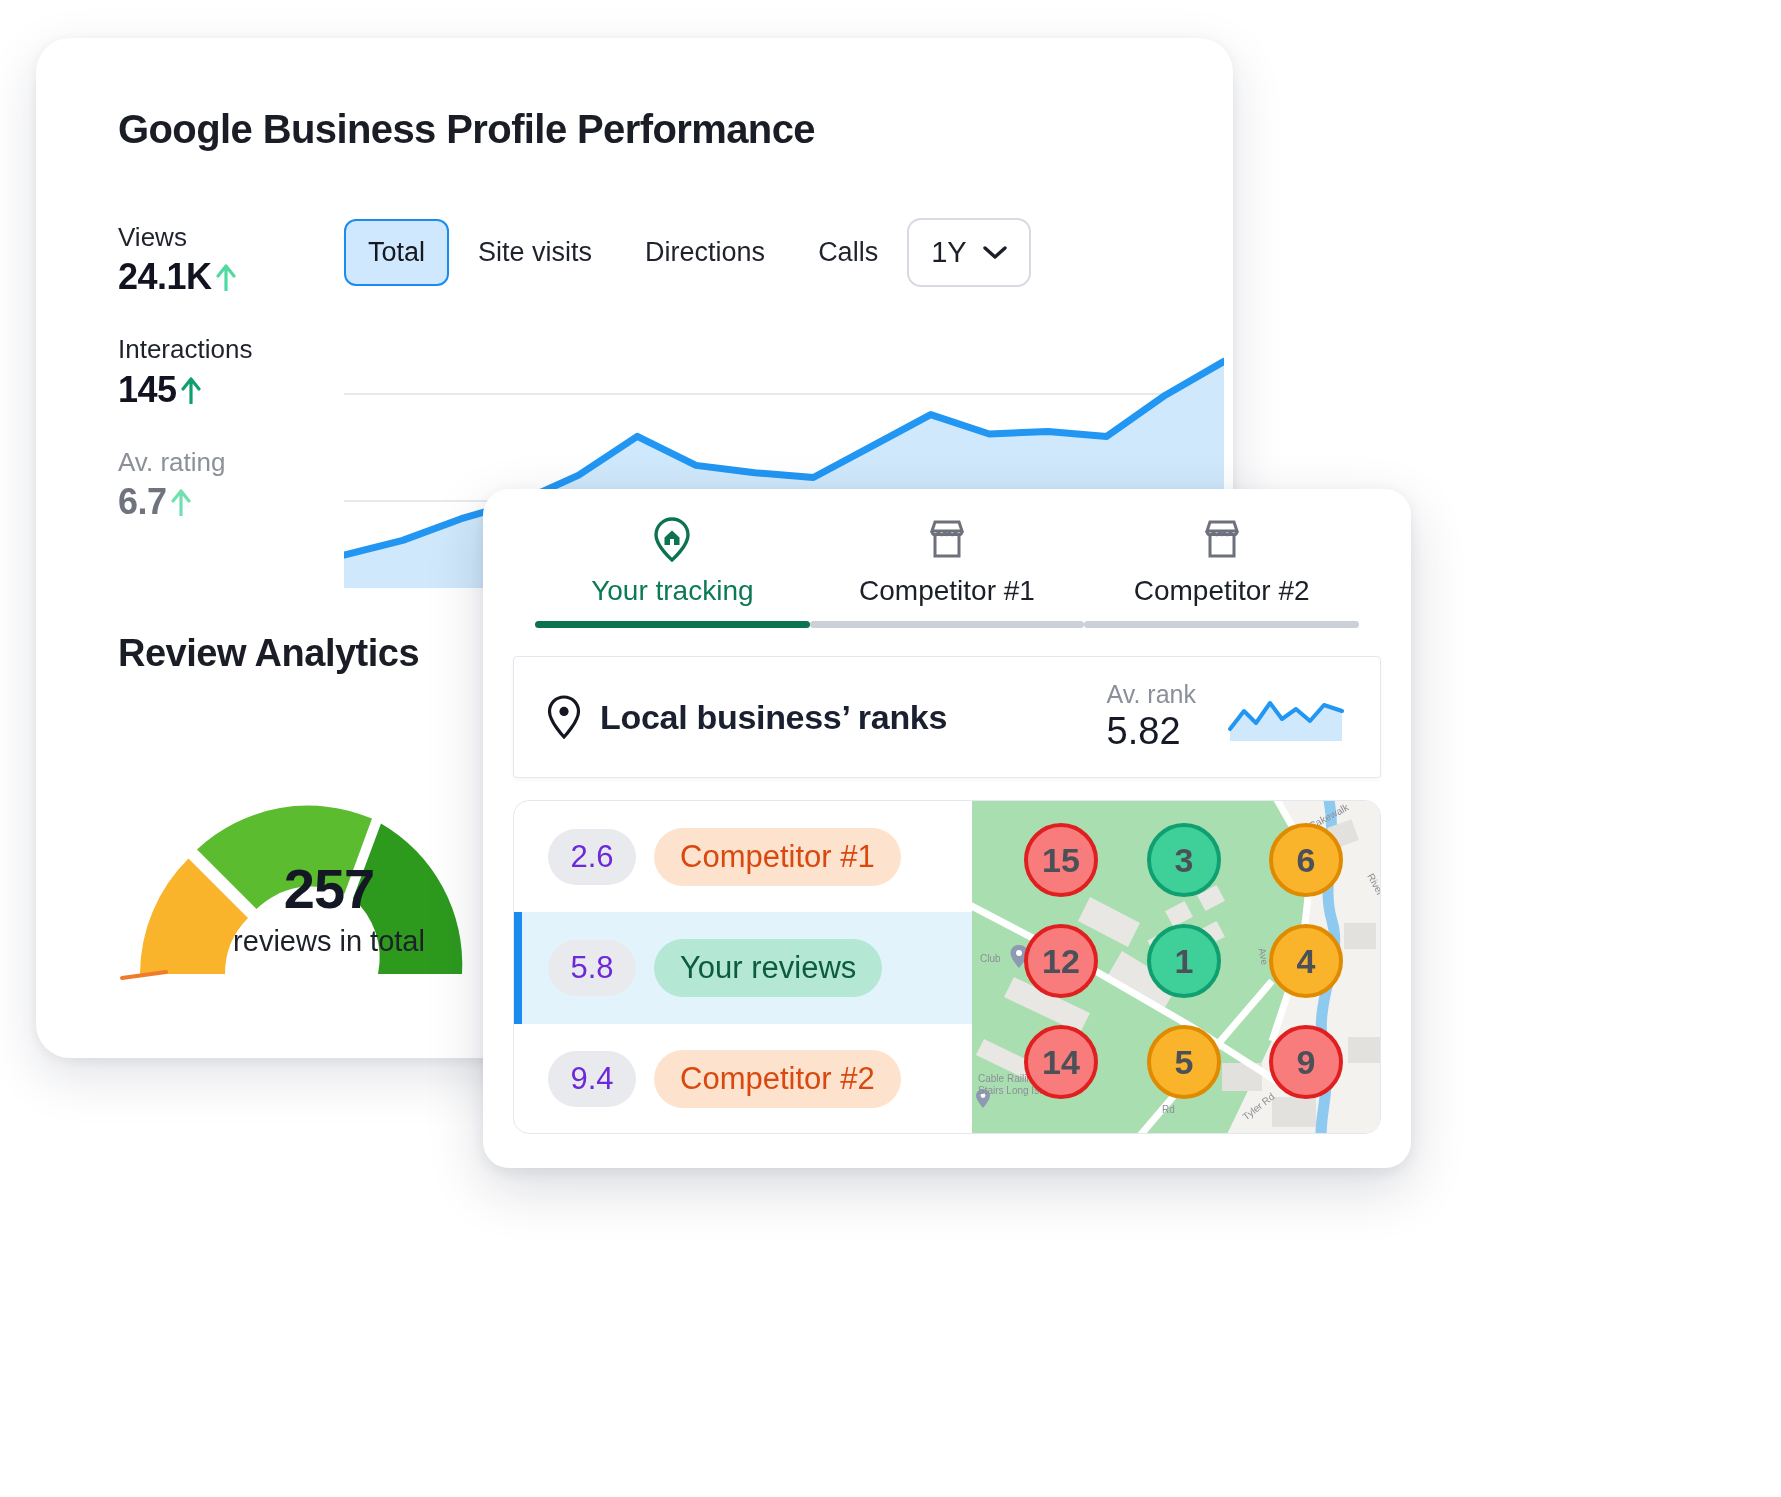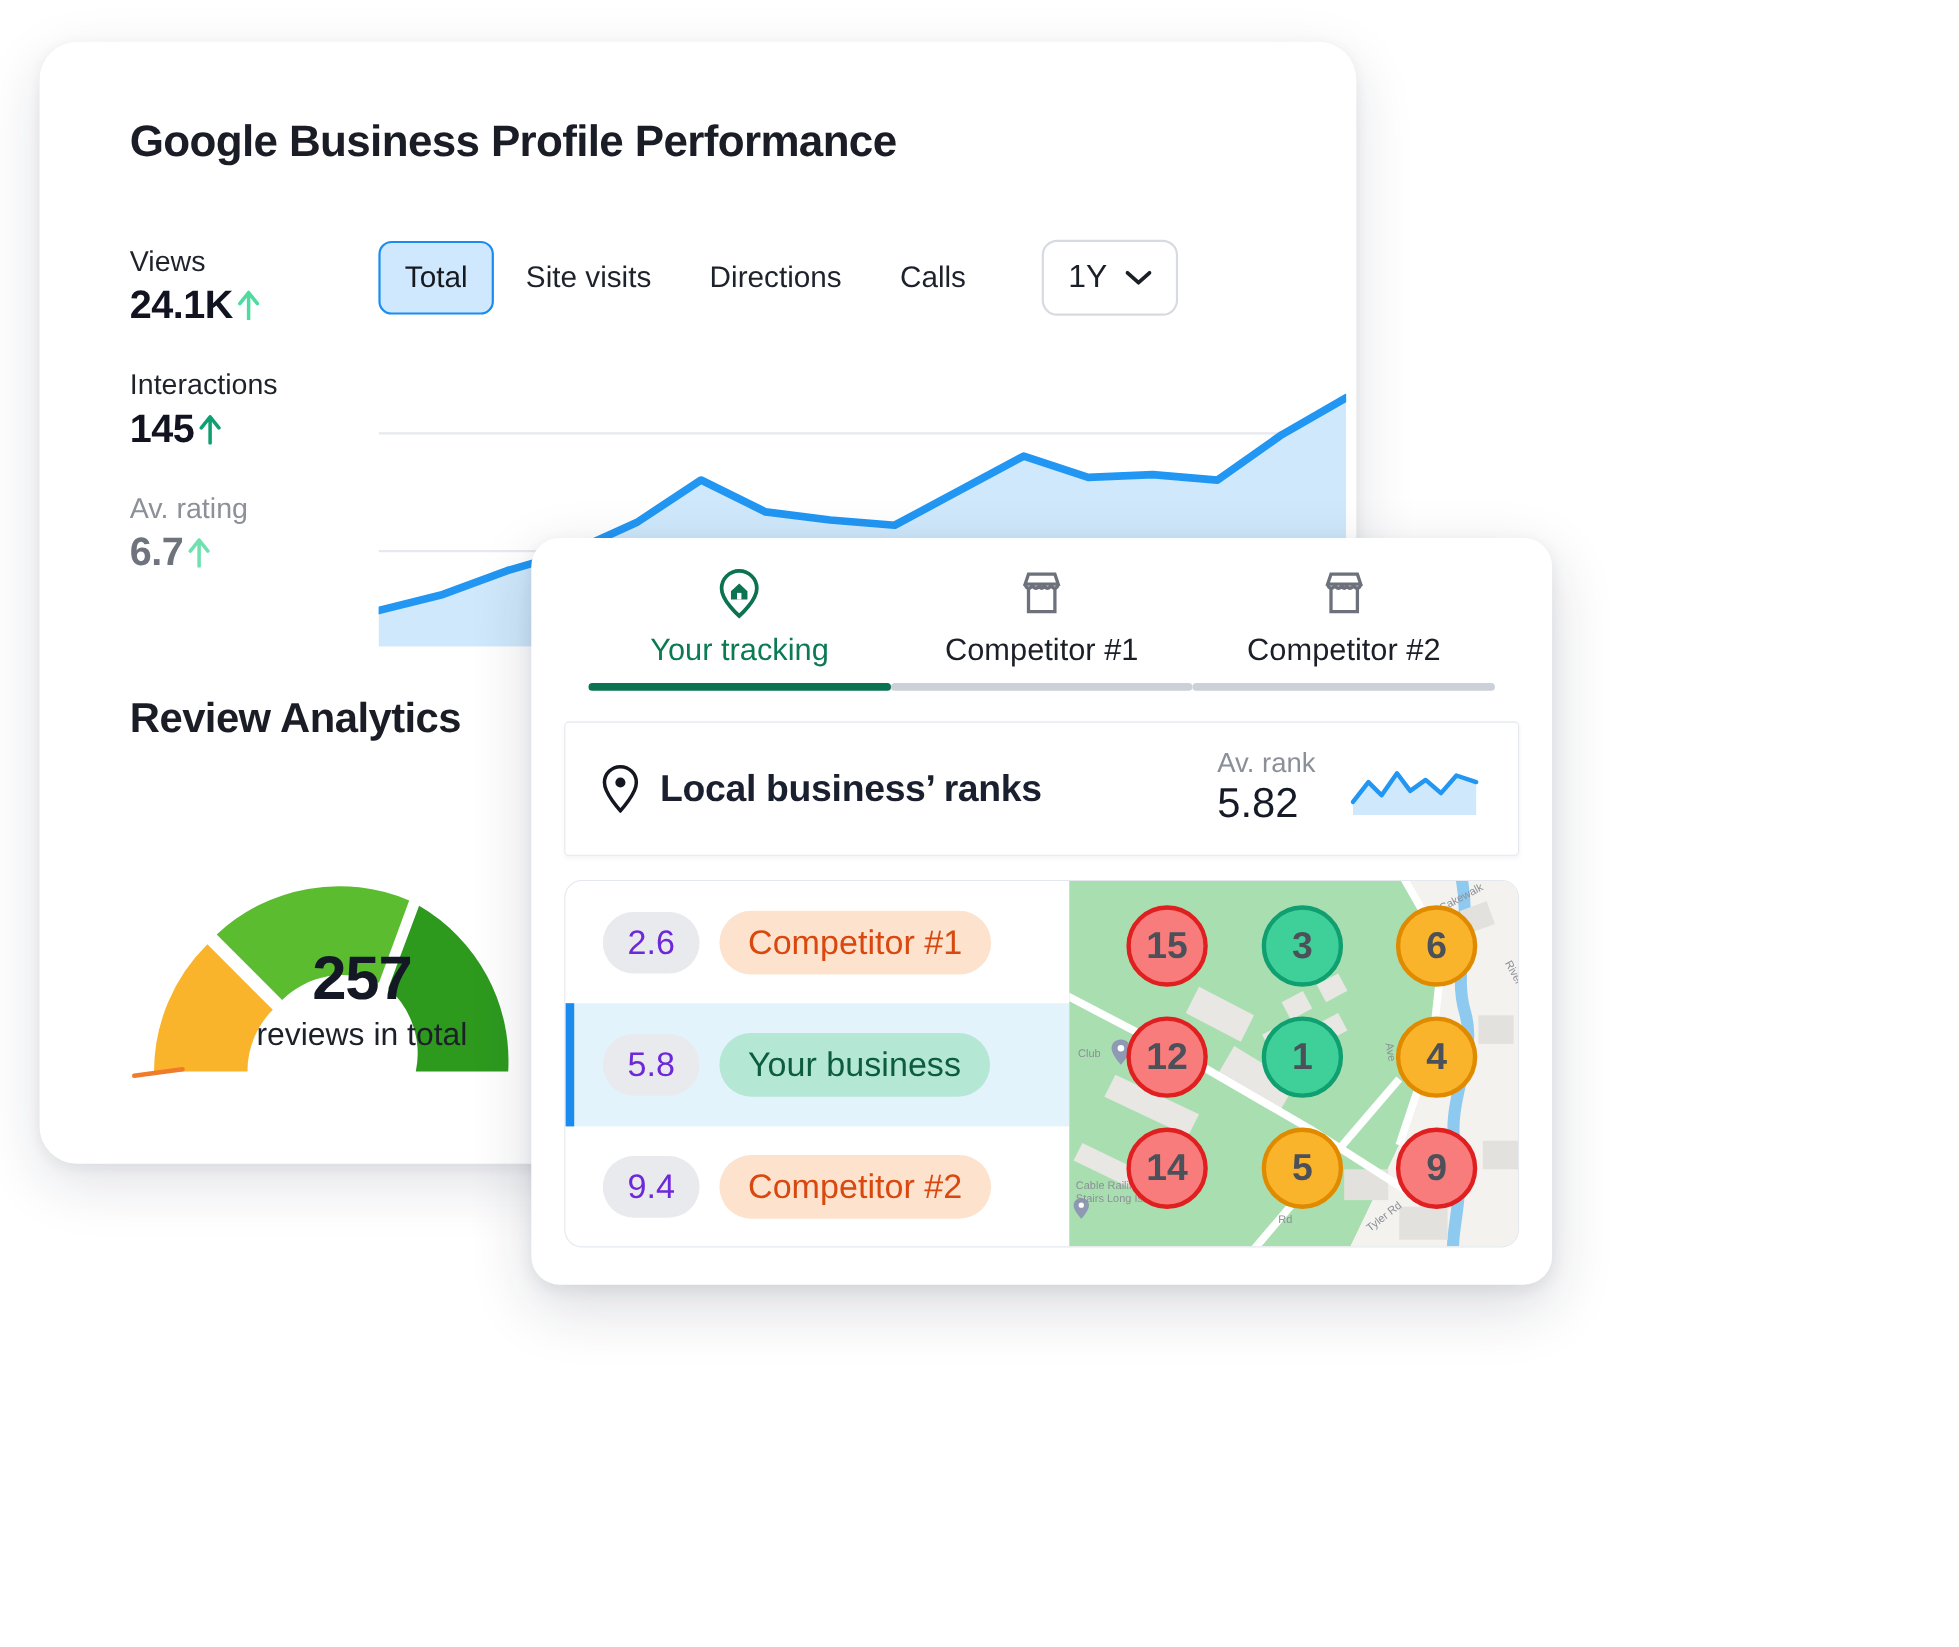--- a/index.html
+++ b/index.html
@@ -44,21 +44,20 @@
   .seg-btn {
     font-size: 27px; color: #1e222b;
     padding: 16px 22px; border-radius: 12px;
     background: transparent; border: 2px solid transparent;
     cursor: pointer; white-space: nowrap;
   }
   .seg-btn.active {
     background: #cfe8fd; border: 2px solid #1a8cf0; color: #16191f;
   }
   .range-select {
-    margin-left: 40px;
     display: flex; align-items: center; gap: 16px;
     border: 2px solid #d7dae1; border-radius: 14px;
     padding: 16px 22px; background: #fff; cursor: pointer;
   }
   .range-label { font-size: 29px; color: #1b1f28; }
   .chev { width: 24px; height: 14px; }
 
   
   .chart-wrap {
     position: absolute; left: 308px; top: 300px;
@@ -296,21 +295,21 @@
 
     <div class="rank-body">
 
       <div class="rank-list">
         <div class="rank-row">
           <div class="rank-score">2.6</div>
           <div class="rank-name orange">Competitor #1</div>
         </div>
         <div class="rank-row selected">
           <div class="rank-score">5.8</div>
-          <div class="rank-name green">Your business</div>
+          <div class="rank-name green">Your reviews</div>
         </div>
         <div class="rank-row">
           <div class="rank-score">9.4</div>
           <div class="rank-name orange">Competitor #2</div>
         </div>
       </div>
 
       <div class="map" id="map">
         <svg width="420" height="334" viewBox="0 0 420 334">
           <rect x="0" y="0" width="420" height="334" fill="#f3f2ef"></rect>

